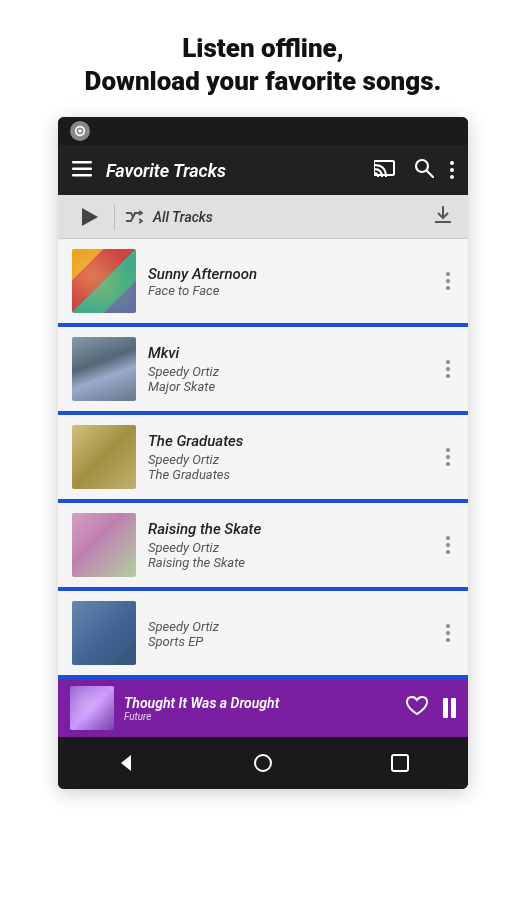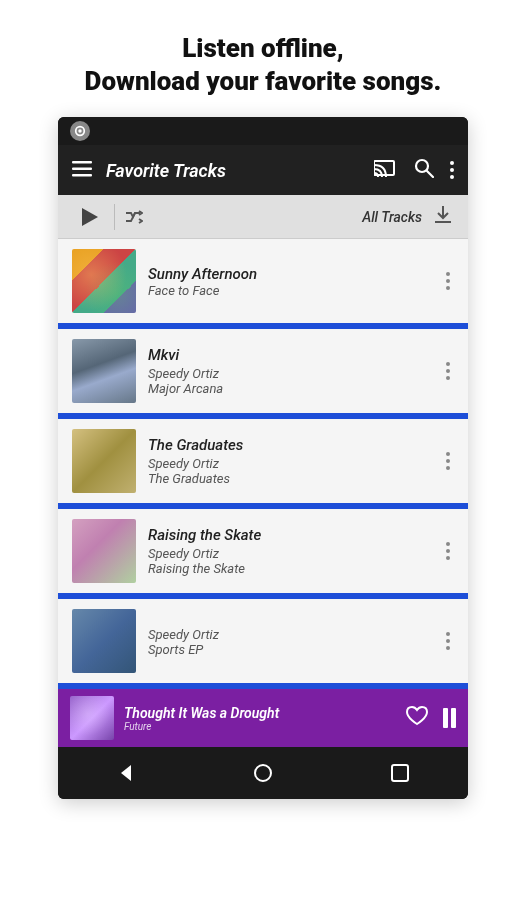--- a/index.html
+++ b/index.html
@@ -122,38 +122,37 @@
       display: flex;
       align-items: center;
       gap: 4px;
       cursor: pointer;
     }
     .all-tracks-label {
       flex: 1;
       font-size: 14px;
       color: #333;
       font-weight: 500;
-      text-align: right;
     }
     .download-icon {
       color: #555;
       font-size: 20px;
       cursor: pointer;
     }
 
     
     .track-list {
       background: #f5f5f5;
     }
 
     .track-item {
       display: flex;
       align-items: center;
       padding: 10px 14px;
-      border-bottom: 6px solid #1d4ed8;
+      border-bottom: 4px solid #1d4ed8;
       background: #f5f5f5;
       gap: 12px;
     }
 
     .track-art {
       width: 64px;
       height: 64px;
       flex-shrink: 0;
       border-radius: 2px;
       overflow: hidden;
@@ -389,21 +388,21 @@
           <span class="dot"></span>
           <span class="dot"></span>
       </div>
     </div>
 
     <div class="track-item">
       <div class="track-art art-mkvi"></div>
       <div class="track-info">
         <div class="track-title">Mkvi</div>
         <div class="track-artist">Speedy Ortiz</div>
-        <div class="track-album">Major Arcana</div>
+        <div class="track-album">Major Skate</div>
       </div>
       <div class="track-menu">
         <span class="dot"></span>
           <span class="dot"></span>
           <span class="dot"></span>
       </div>
     </div>
 
     <div class="track-item">
       <div class="track-art art-graduates"></div>

